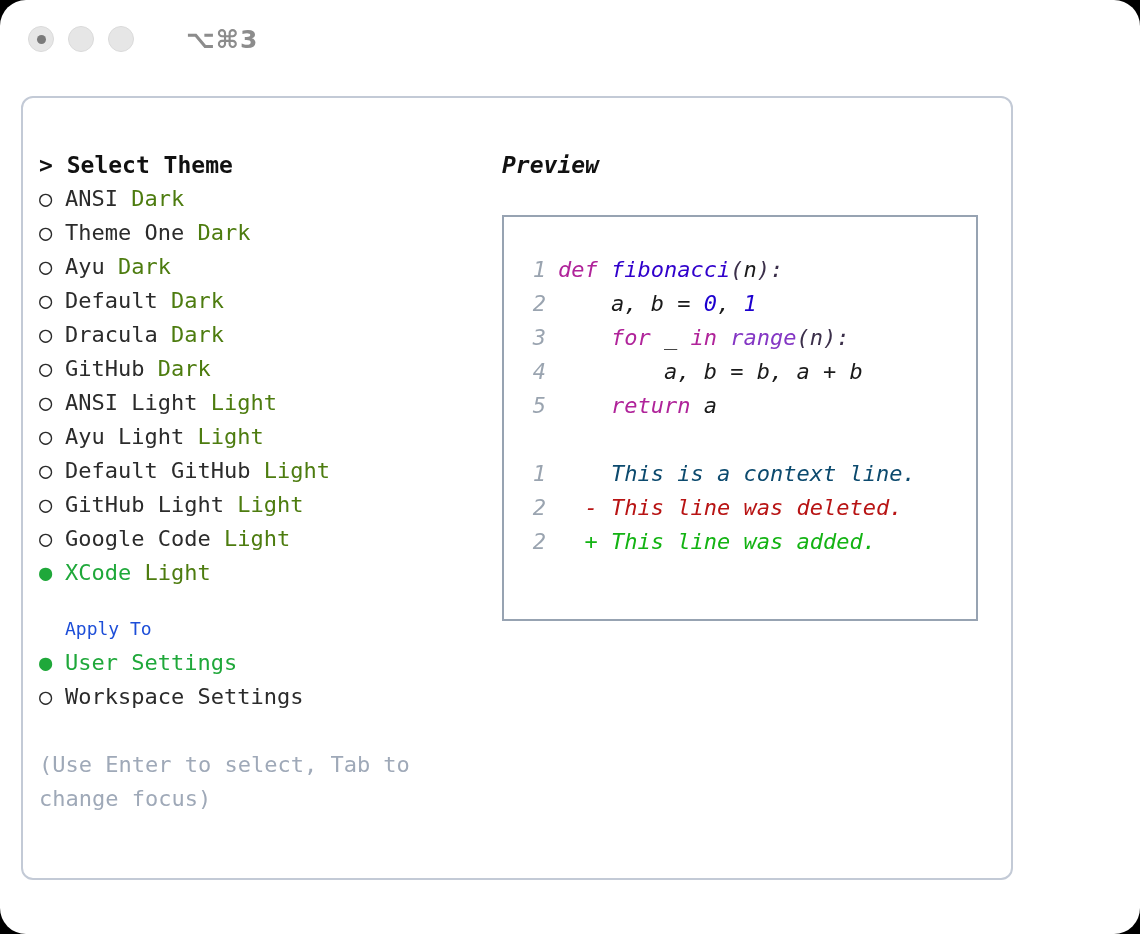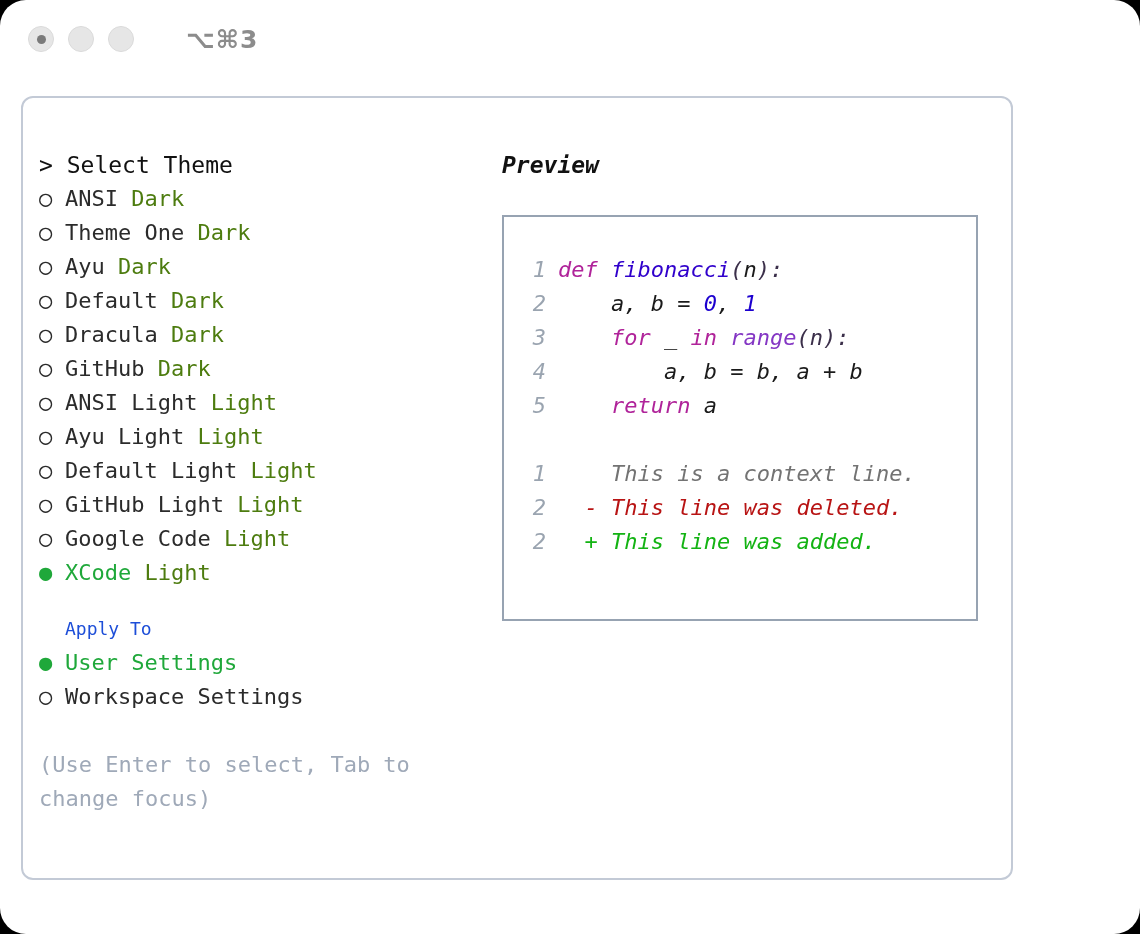--- a/index.html
+++ b/index.html
@@ -84,21 +84,21 @@
 
   
   .left-col {
     position: absolute;
     left: 16px;
     top: 50px;
     width: 440px;
   }
   .section-title {
     font-size: 23px;
-    font-weight: normal;
+    font-weight: bold;
     color: #111111;
     line-height: 34px;
     white-space: pre;
   }
   .theme-row {
     font-size: 22px;
     line-height: 34px;
     color: #2b2b2b;
     white-space: pre;
   }
@@ -172,21 +172,21 @@
     text-align: right;
     color: #9aa4b0;
     margin-right: 12px;
   }
   .kw  { color: #b0249a; }
   .fn  { color: #3000cc; }
   .bi  { color: #8436c4; }
   .num { color: #1c00cf; }
   .pl  { color: #1a1a1a; }
   .op  { color: #3b2f4a; }
-  .ctx { color: #737373; }
+  .ctx { color: #0c4a6e; }
   .del { color: #b81414; }
   .add { color: #13b313; }
   .blank-line { height: 34px; }
 </style>
 </head>
 <body>
 
 <div id="page">
 
   <div class="titlebar">
@@ -206,21 +206,21 @@
 
         <div id="theme-list">
             <div class="theme-row"><span class="marker">○</span><span class="theme-name">ANSI</span><span> </span><span class="theme-variant">Dark</span></div>
             <div class="theme-row"><span class="marker">○</span><span class="theme-name">Theme One</span><span> </span><span class="theme-variant">Dark</span></div>
             <div class="theme-row"><span class="marker">○</span><span class="theme-name">Ayu</span><span> </span><span class="theme-variant">Dark</span></div>
             <div class="theme-row"><span class="marker">○</span><span class="theme-name">Default</span><span> </span><span class="theme-variant">Dark</span></div>
             <div class="theme-row"><span class="marker">○</span><span class="theme-name">Dracula</span><span> </span><span class="theme-variant">Dark</span></div>
             <div class="theme-row"><span class="marker">○</span><span class="theme-name">GitHub</span><span> </span><span class="theme-variant">Dark</span></div>
             <div class="theme-row"><span class="marker">○</span><span class="theme-name">ANSI Light</span><span> </span><span class="theme-variant">Light</span></div>
             <div class="theme-row"><span class="marker">○</span><span class="theme-name">Ayu Light</span><span> </span><span class="theme-variant">Light</span></div>
-            <div class="theme-row"><span class="marker">○</span><span class="theme-name">Default Light</span><span> </span><span class="theme-variant">Light</span></div>
+            <div class="theme-row"><span class="marker">○</span><span class="theme-name">Default GitHub</span><span> </span><span class="theme-variant">Light</span></div>
             <div class="theme-row"><span class="marker">○</span><span class="theme-name">GitHub Light</span><span> </span><span class="theme-variant">Light</span></div>
             <div class="theme-row"><span class="marker">○</span><span class="theme-name">Google Code</span><span> </span><span class="theme-variant">Light</span></div>
             <div class="theme-row selected"><span class="marker sel">●</span><span class="theme-name">XCode</span><span> </span><span class="theme-variant">Light</span></div>
           </div>
 
         <div class="spacer-sm"></div>
 
         <div class="applyto-header">Apply To</div>
 
         <div id="apply-list">

